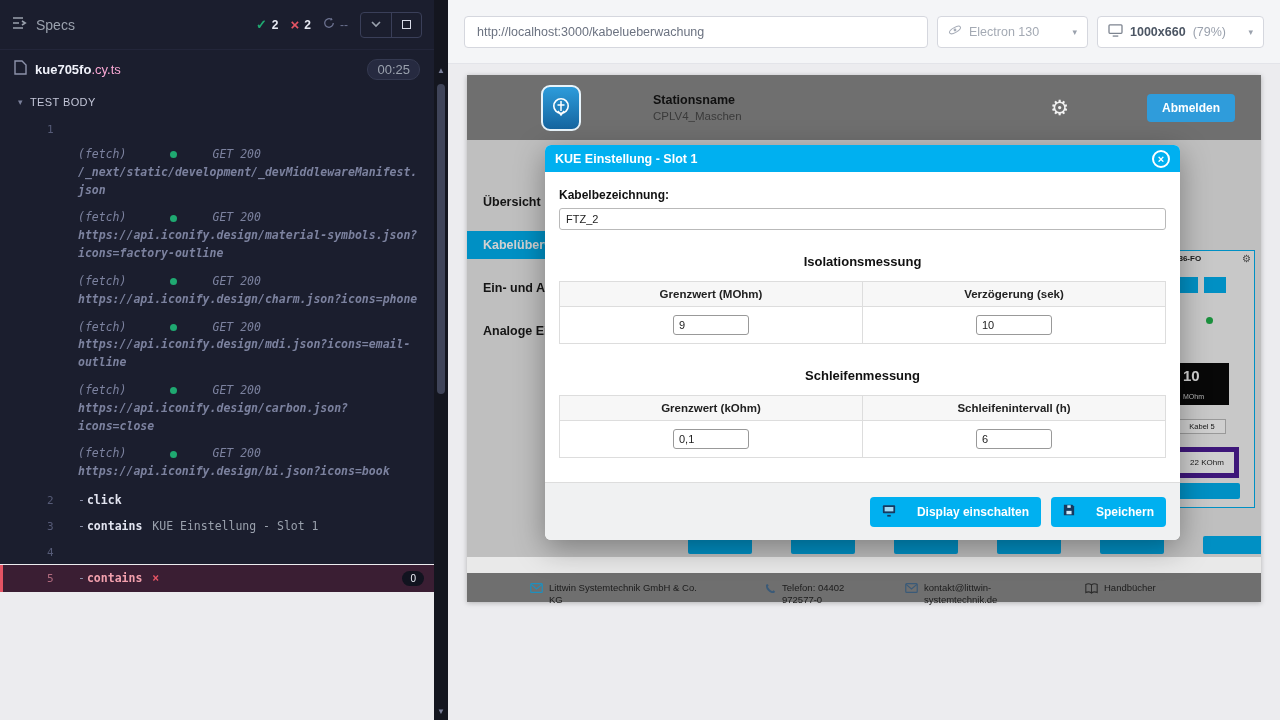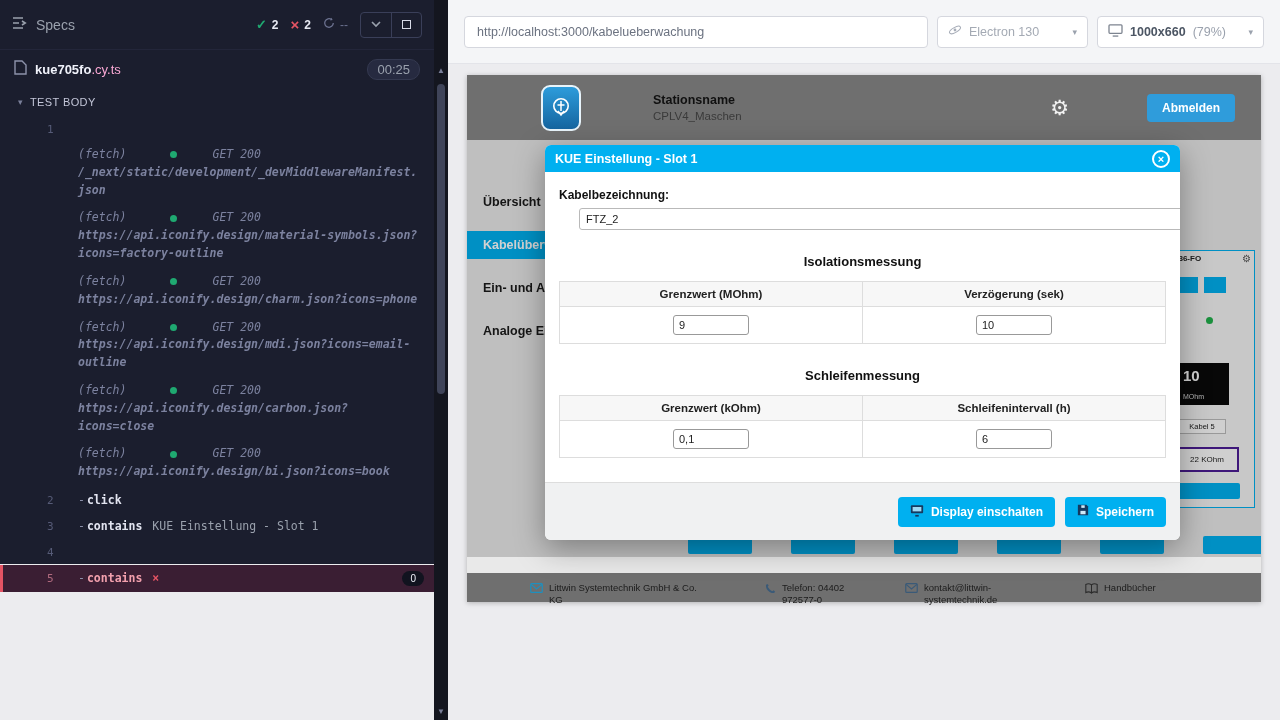--- a/index.html
+++ b/index.html
@@ -117,21 +117,21 @@
   .bg-gear { position:absolute; top:2px; right:3px; font-size:10px; color:#555; }
   .bg-cyanblock { position:absolute; background:#00b0f0; }
   .bg-greendot { position:absolute; left:36px; top:66px; width:7px; height:7px;
                  border-radius:50%; background:#22b14c; }
   .bg-display { position:absolute; left:5px; top:112px; width:54px; height:30px; background:#0a0a0a;
                 color:#fff; font-weight:bold; font-size:15px; padding:4px 0 0 8px; }
   .bg-display-unit { position:absolute; left:5px; top:142px; width:54px; height:12px;
                      background:#0a0a0a; color:#ddd; font-size:7px; padding-left:8px; }
   .bg-kabel { position:absolute; left:8px; top:168px; width:48px; border:1px solid #bbb;
               background:#fdfdfd; font-size:7.5px; text-align:center; padding:2px 0; color:#222; }
-  .bg-res { position:absolute; left:5px; top:196px; width:64px; border:2px solid #4c1d95;
+  .bg-res { position:absolute; left:5px; top:196px; width:64px; border:5px solid #4c1d95;
             background:#fdfdfd; font-size:8px; text-align:center; padding:6px 0; color:#222; }
   .bg-btnrow { position:absolute; left:221px; top:396px; display:flex; gap:39px; }
   .bg-btn { width:64px; height:18px; background:#00b0f0; border-radius:2px; cursor:pointer; }
 
   .backdrop { position:absolute; inset:0; background:rgba(0,0,0,.18); z-index:5; }
 
   .app-footer { position:absolute; bottom:0; left:0; right:0; height:29px; background:#6f6f6f;
                 font-size:9.5px; color:#1c1c1c; z-index:2; }
   .foot-col { position:absolute; top:9px; display:flex; gap:6px; line-height:1.3; }
   .foot-icon { flex:0 0 auto; padding-top:1px; }
@@ -142,36 +142,36 @@
   .modal-header { height:27px; background:#00b0f0; display:flex; align-items:center;
                   padding:0 10px; }
   .modal-title { color:#fff; font-size:12.5px; font-weight:bold; }
   .modal-close { margin-left:auto; width:18px; height:18px; border:2px solid #fff; border-radius:50%;
                  color:#fff; font-size:11px; line-height:14px; text-align:center; cursor:pointer;
                  font-weight:bold; }
   .modal-body { padding:12px 14px 0 14px; }
   .field-label { font-size:12px; font-weight:bold; color:#111; margin-top:4px; }
   .text-input { width:100%; height:22px; border:1px solid #b9b9b9; border-radius:3px;
                 font-size:11px; padding:0 6px; margin-top:6px; color:#222;
-                font-family:"Liberation Sans",sans-serif;margin-left:20px; }
+                font-family:"Liberation Sans",sans-serif; }
   .section-title { text-align:center; font-size:13px; font-weight:bold; color:#111; margin-top:24px; }
   .m-table { margin-top:12px; border:1px solid #ddd; }
   .m-tr { display:flex; }
   .m-th { flex:1; background:#f7f7f7; border-bottom:1px solid #ddd; text-align:center;
           font-size:11.5px; font-weight:bold; color:#222; padding:6px 0; }
   .m-th + .m-th, .m-td + .m-td { border-left:1px solid #ddd; }
   .m-td { flex:1; display:flex; justify-content:center; align-items:center; padding:8px 0; }
   .cell-input { width:76px; height:20px; border:1px solid #999; border-radius:3px; font-size:11px;
                 padding:0 5px; color:#222; font-family:"Liberation Sans",sans-serif; }
   .modal-footer { position:absolute; bottom:0; left:0; right:0; height:58px; background:#f0f1f2;
                   border-top:1px solid #ddd; display:flex; align-items:center;
                   justify-content:flex-end; gap:10px; padding:0 14px; }
   .cyan-btn { background:#00b0f0; border:none; color:#fff; font-weight:bold; font-size:12px;
               border-radius:4px; height:30px; padding:0 12px; display:flex; align-items:center;
-              gap:7px; cursor:pointer; font-family:"Liberation Sans",sans-serif; }
+              gap:21px; cursor:pointer; font-family:"Liberation Sans",sans-serif; }
 </style>
 </head>
 <body>
 
 <div class="left-panel">
 
   <div class="runner-topbar">
     <div class="specs-btn">
       <span>
         <svg width="16" height="14" viewBox="0 0 16 14">

